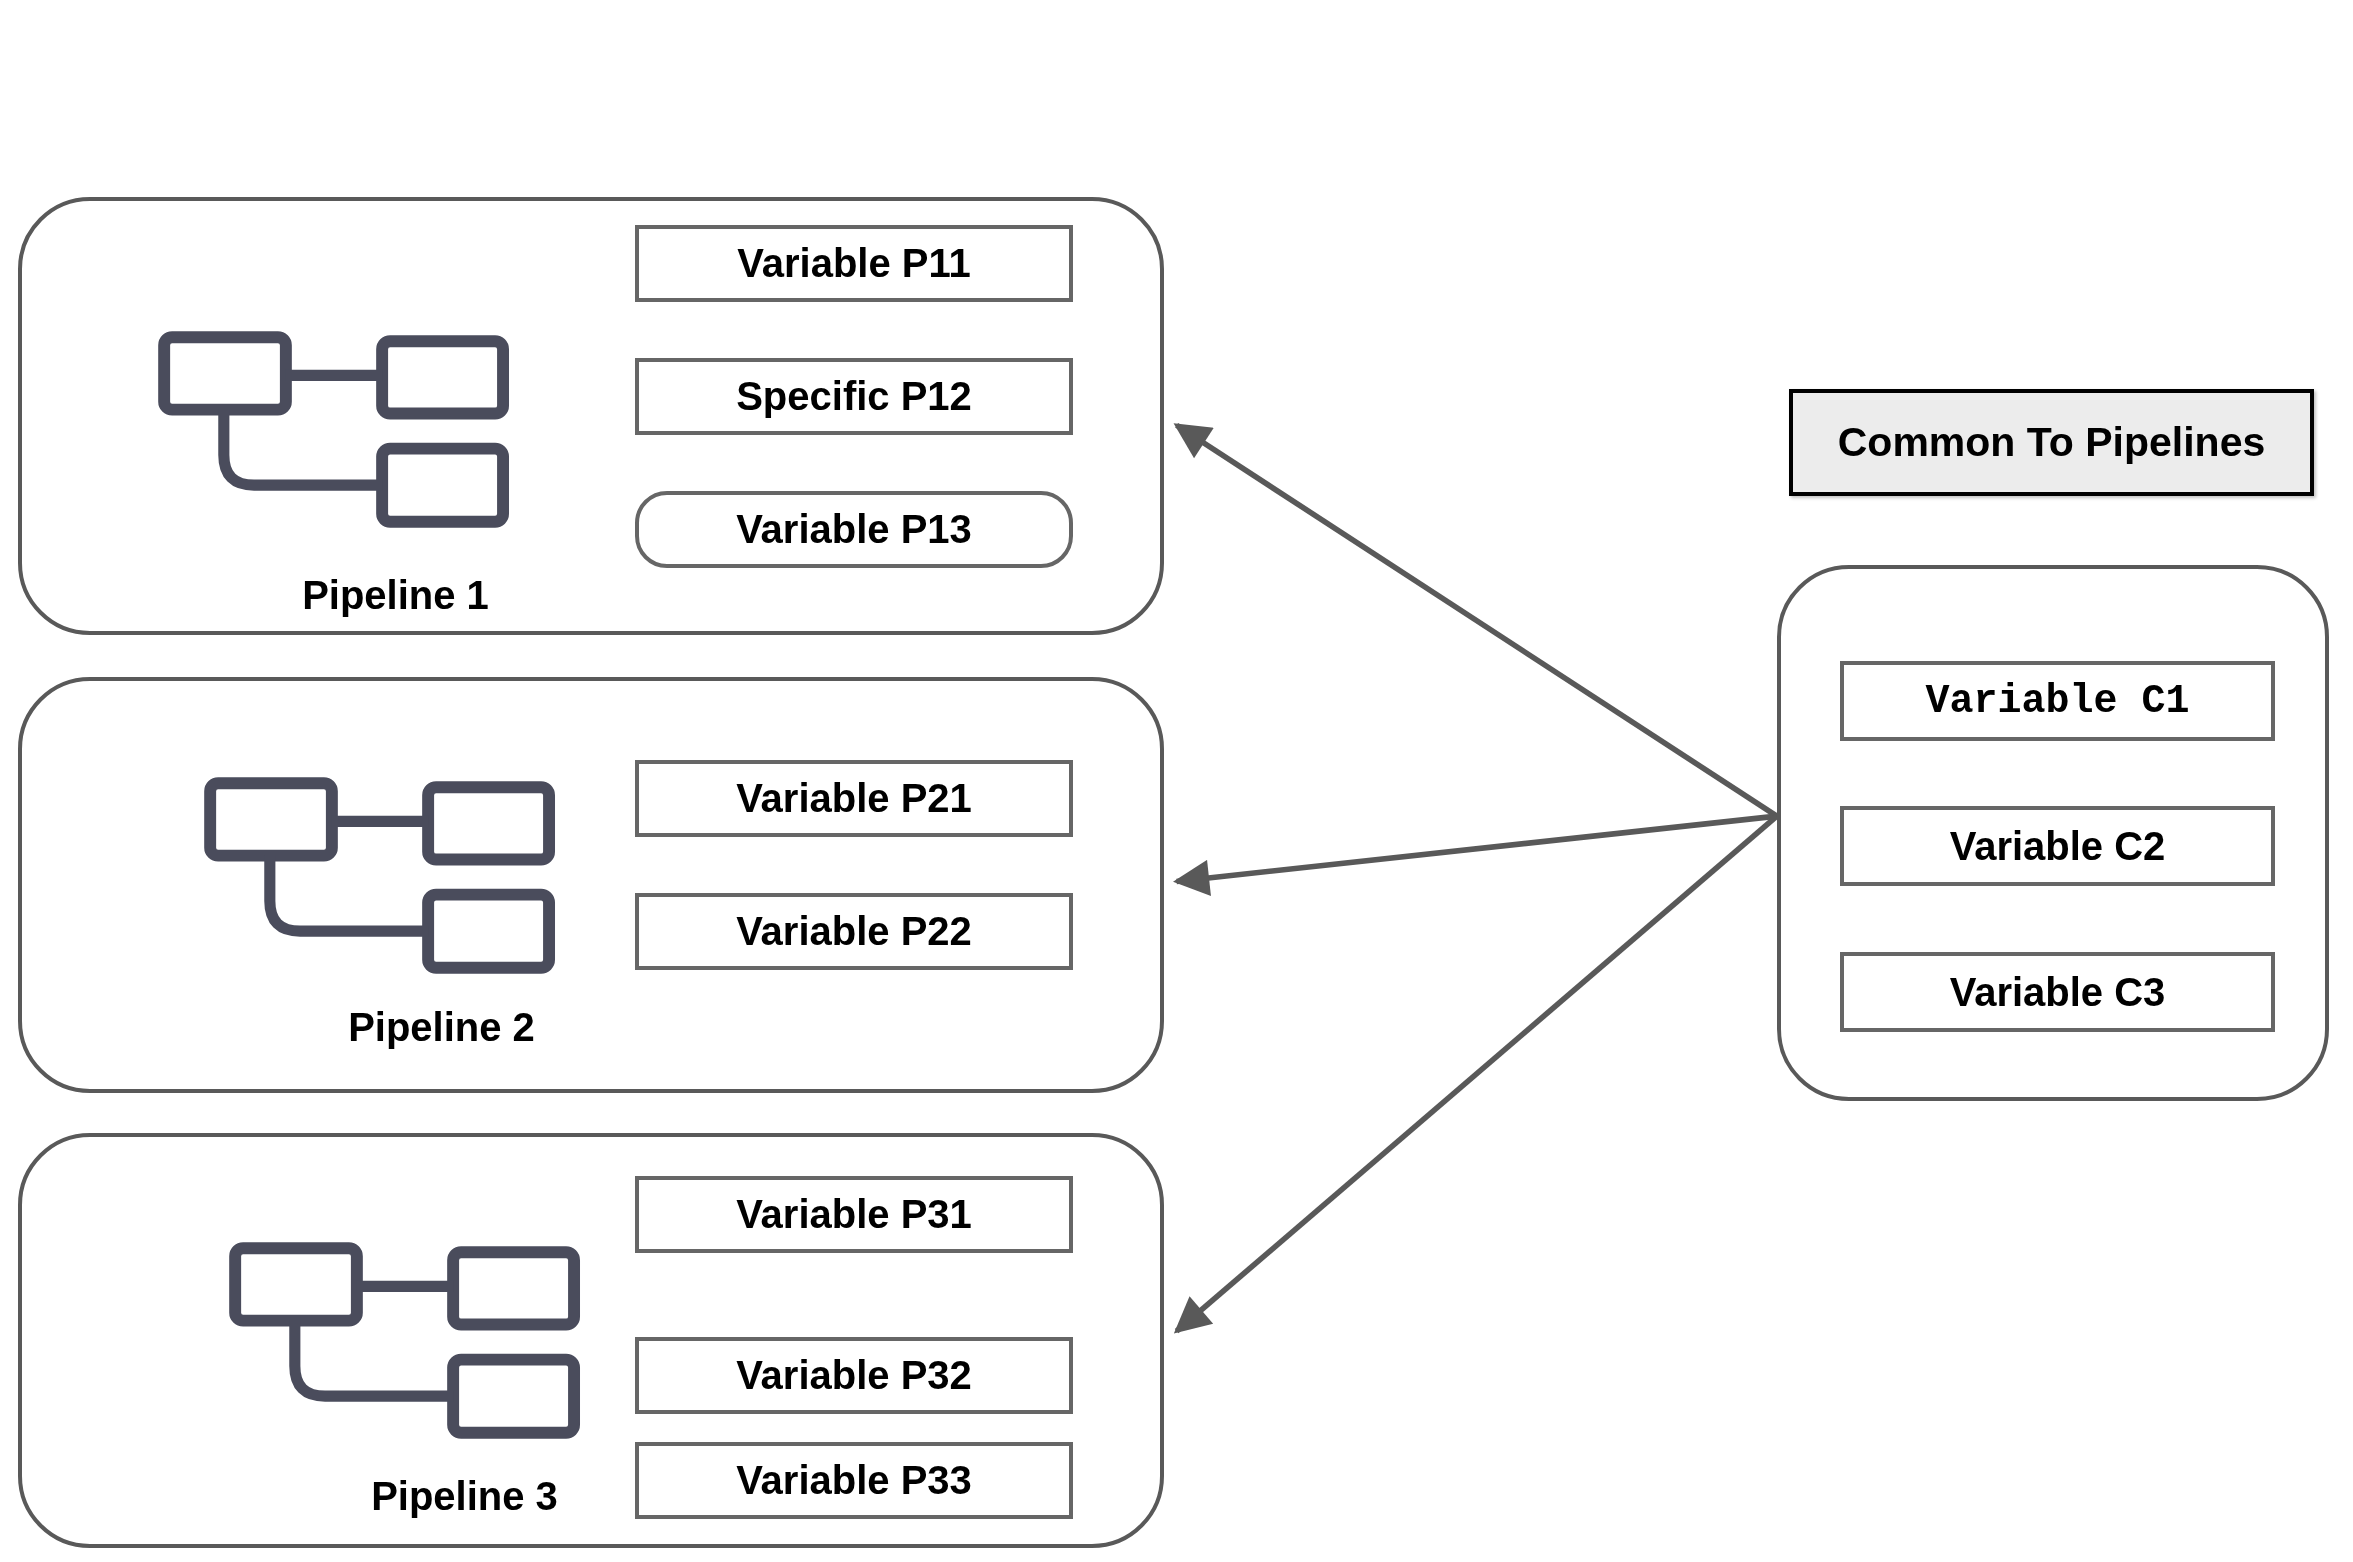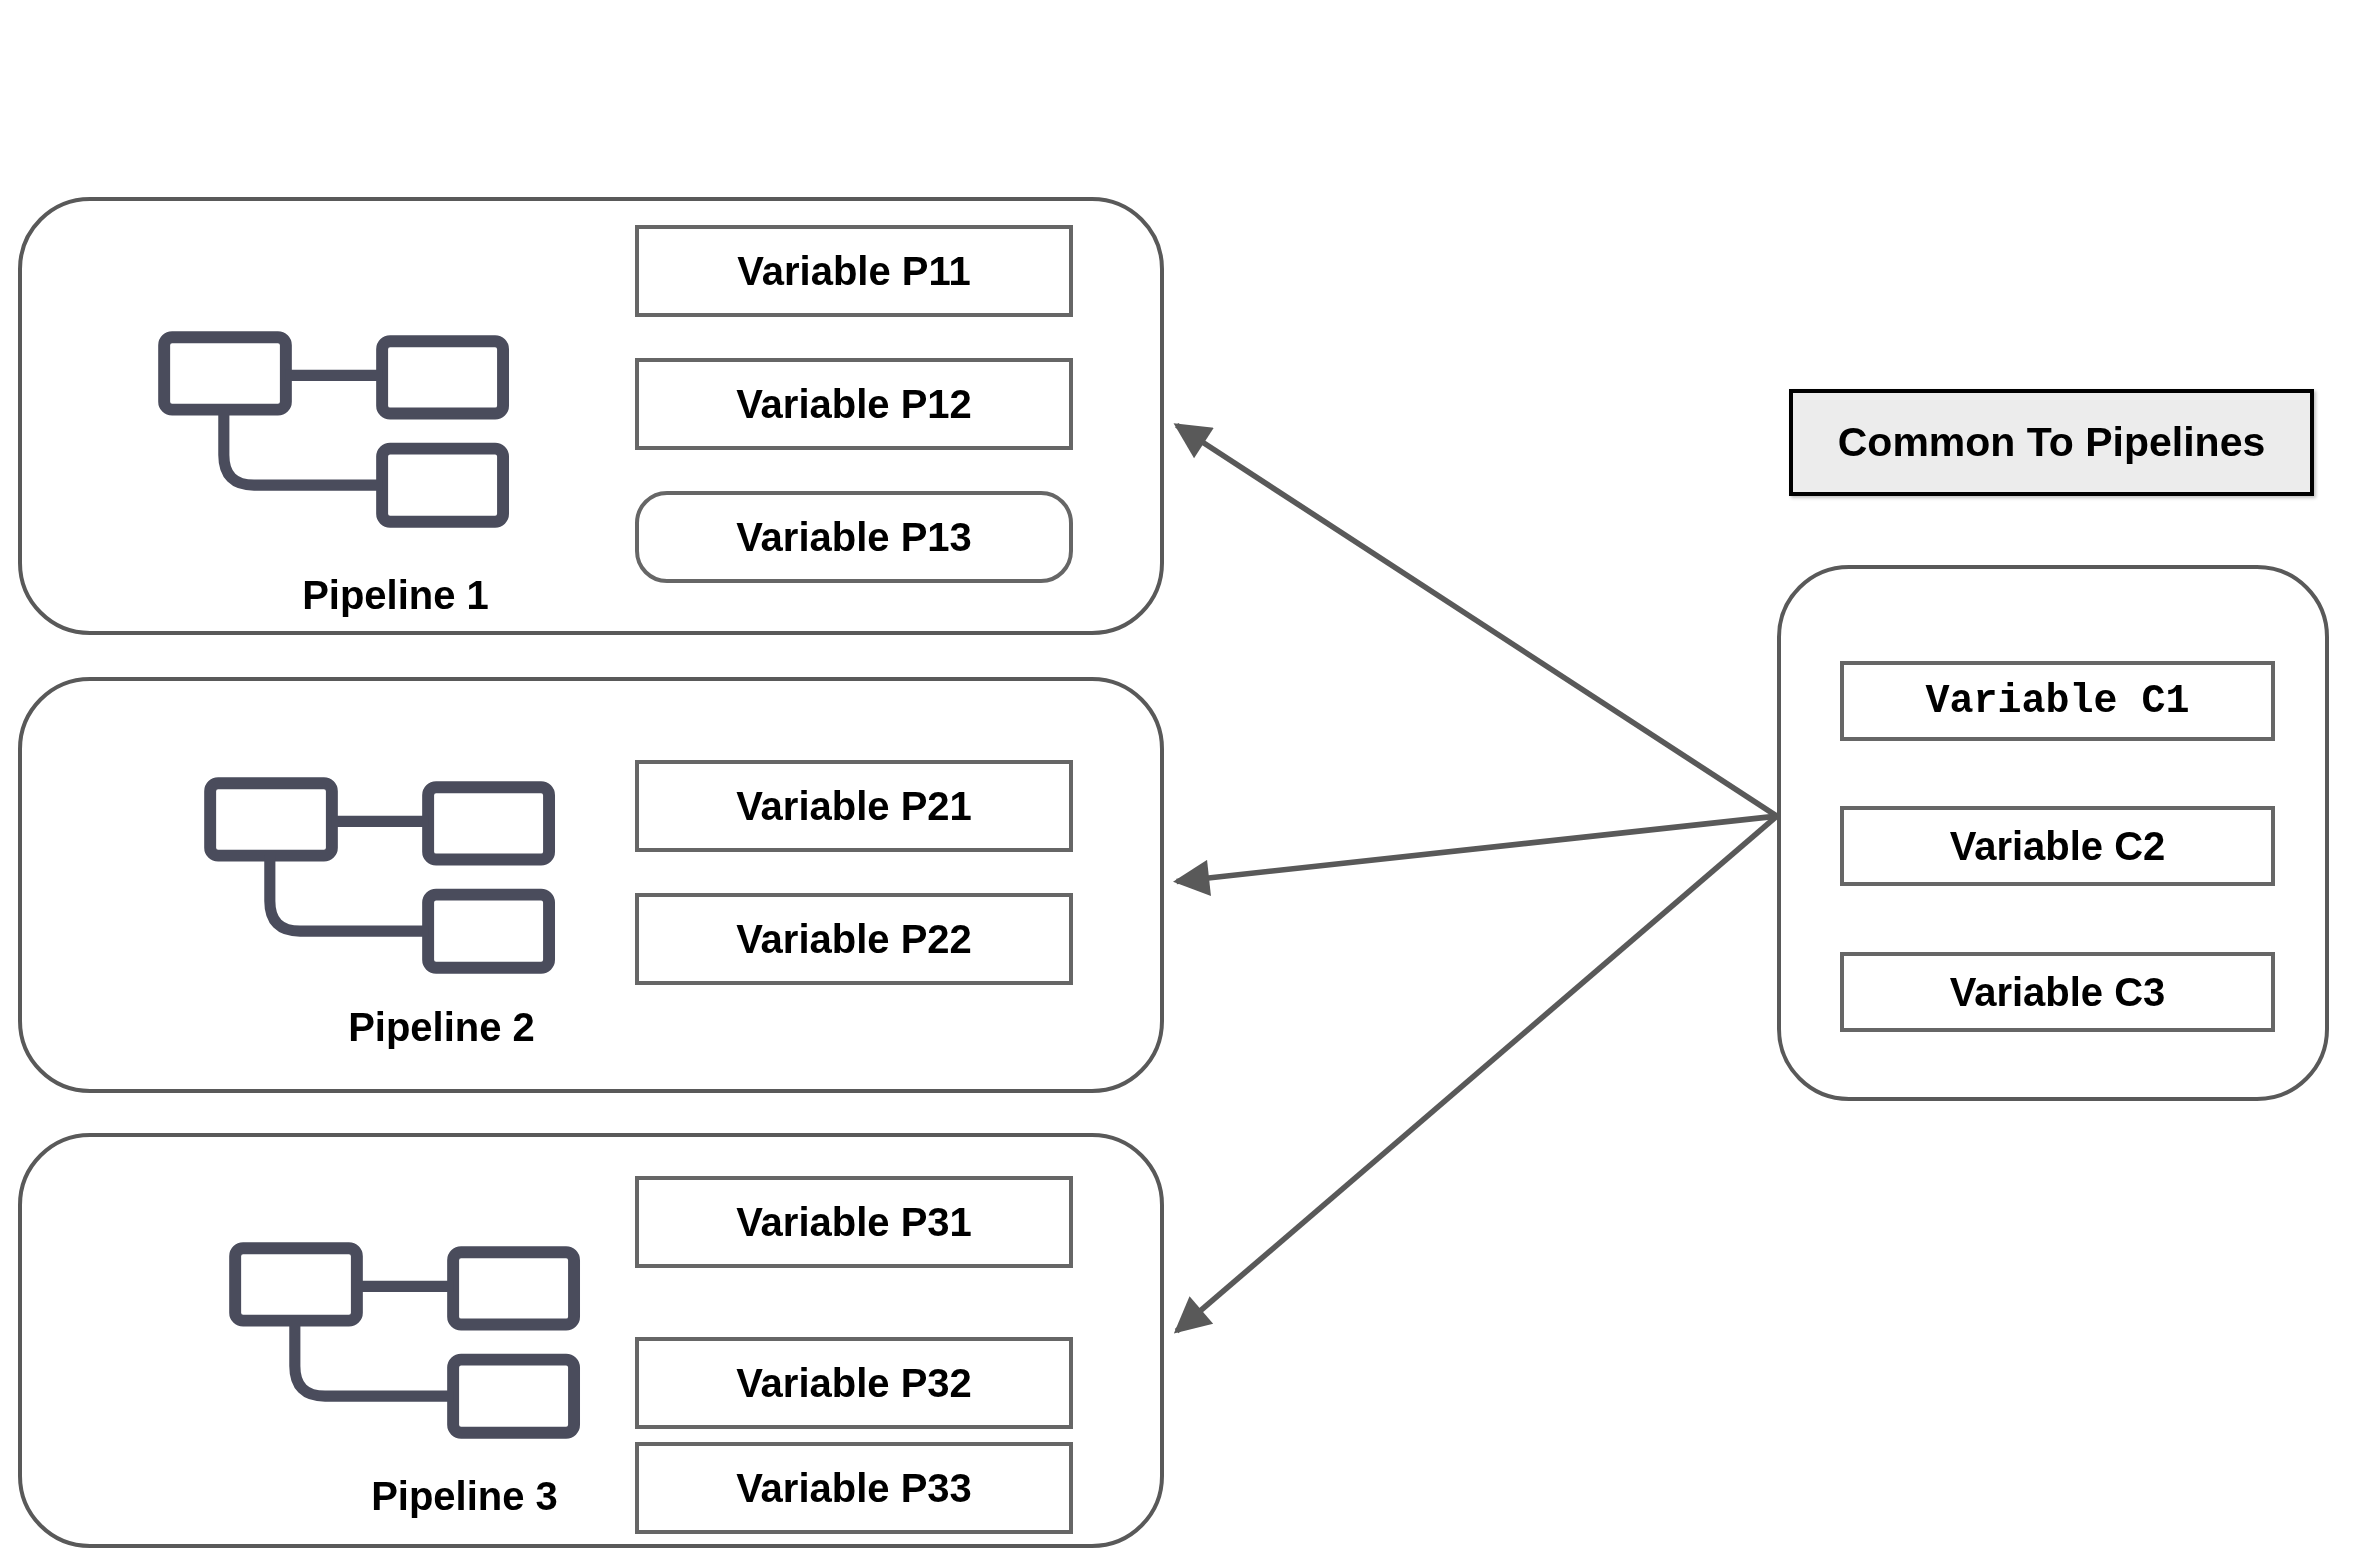--- a/index.html
+++ b/index.html
@@ -38,21 +38,21 @@
 
   
   .vbox{
     position:absolute;
     display:flex;align-items:center;justify-content:center;
     background:#ffffff;
     border:4.8px solid #666666;
     font-size:40px;font-weight:bold;color:#000000;
     box-sizing:border-box;
   }
-  .vbox.pvar{width:438px;height:92px;left:635px;}
+  .vbox.pvar{width:438px;height:77px;left:635px;}
   #p11{top:225px;} #p12{top:358px;} #p13{top:491px;border-radius:32px;}
   #p21{top:760px;} #p22{top:893px;}
   #p31{top:1176px;} #p32{top:1309px;margin-top:28px;} #p33{top:1442px;}
   .vbox.cvar{width:435px;height:80px;left:1840px;}
   #c1{top:661px;font-family:Liberation Mono, monospace;} #c2{top:806px;} #c3{top:952px;}
 
   
   .plabel{
     position:absolute;
     width:239px;
@@ -120,21 +120,21 @@
     </svg>
   <svg class="flowicon" id="i3" viewBox="0 0 445 250">
       <use href="#flow-icon-symbol"></use>
     </svg>
 
   <div class="plabel" id="l1">Pipeline 1</div>
   <div class="plabel" id="l2">Pipeline 2</div>
   <div class="plabel" id="l3">Pipeline 3</div>
 
   <div class="vbox pvar" id="p11">Variable P11</div>
-  <div class="vbox pvar" id="p12">Variable P12</div>
+  <div class="vbox pvar" id="p12">Specific P12</div>
   <div class="vbox pvar" id="p13">Variable P13</div>
 
   <div class="vbox pvar" id="p21">Variable P21</div>
   <div class="vbox pvar" id="p22">Variable P22</div>
 
   <div class="vbox pvar" id="p31">Variable P31</div>
   <div class="vbox pvar" id="p32">Variable P32</div>
   <div class="vbox pvar" id="p33">Variable P33</div>
 
   <div class="vbox cvar" id="c1">Variable C1</div>

